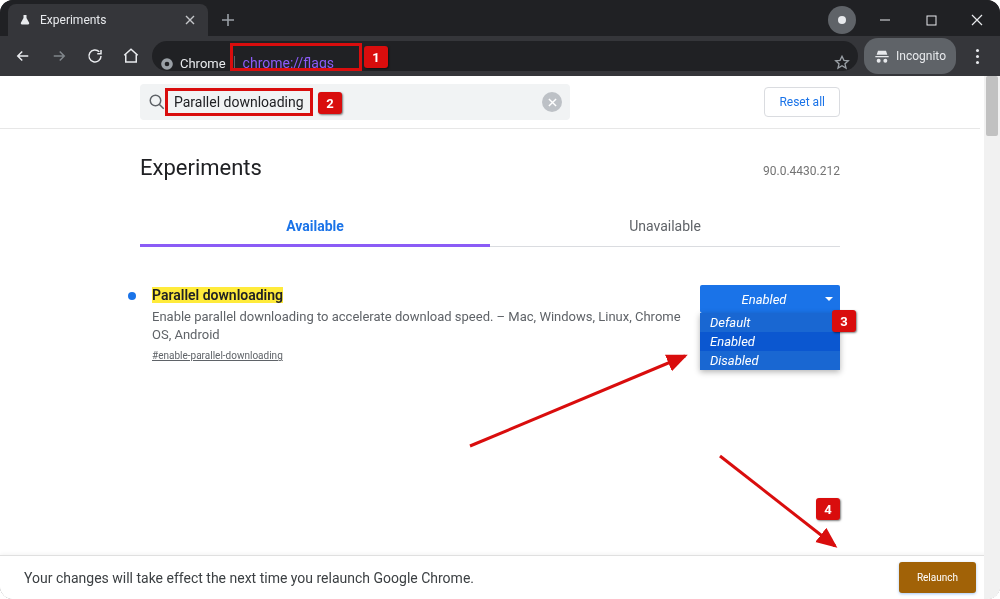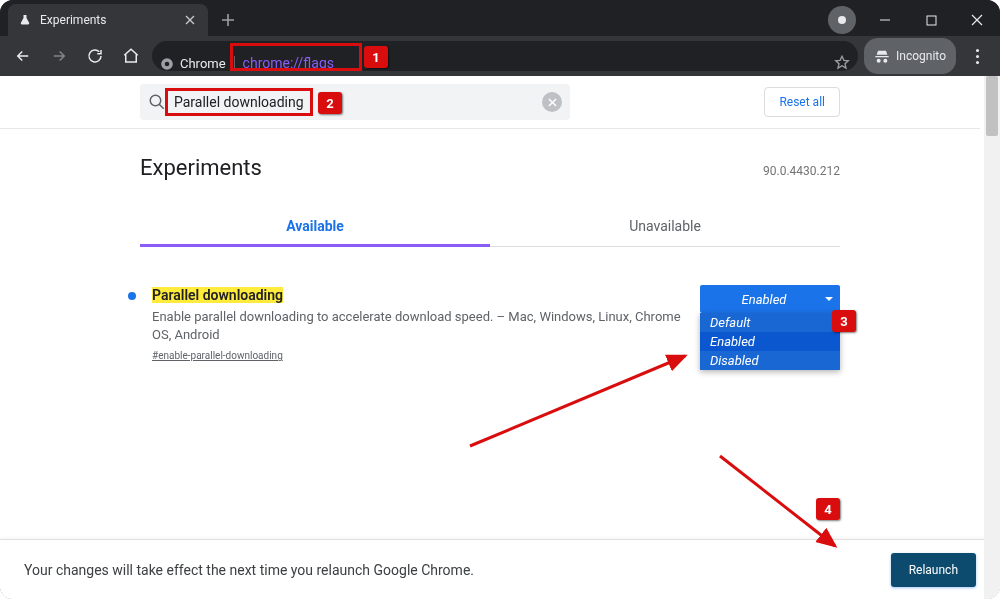--- a/index.html
+++ b/index.html
@@ -64,23 +64,23 @@
   .flag-desc { font-size: 13px; color: #5f6368; margin-top: 4px; line-height: 1.4; max-width: 540px; }
   .flag-hash { font-size: 10px; color: #5f6368; text-decoration: underline; margin-top: 4px; display: inline-block; }
   .flag-control { width: 140px; position: relative; font-style: italic; }
   .select { height: 28px; background: #1a73e8; color: #fff; display: flex; align-items: center; justify-content: center; font-size: 13px; border-radius: 2px; position: relative; gap: 6px; padding: 0 22px 0 10px; }
   .select .chev { position: absolute; right: 6px; }
   .dropdown { position: absolute; top: 28px; left: 0; right: 0; background: #1967d2; color: #fff; font-size: 13px; box-shadow: 0 2px 6px rgba(0,0,0,.3); }
   .dropdown .opt { padding: 2px 10px; }
   .dropdown .opt.sel { background: #0b57d0; }
 
   
-  .footer { height: 60px; border-top: 1px solid #e0e0e0; display: flex; align-items: center; padding: 0 24px; background: #fff; box-shadow: 0 -1px 4px rgba(0,0,0,.05); }
+  .footer { height: 44px; border-top: 1px solid #e0e0e0; display: flex; align-items: center; padding: 0 24px; background: #fff; box-shadow: 0 -1px 4px rgba(0,0,0,.05); }
   .footer-text { font-size: 14px; color: #3c4043; }
-  .relaunch { margin-left: auto; background: #0c4a6e; color: #fff; border: none; padding: 10px 18px; font-size: 12px; border-radius: 3px; cursor: pointer; box-shadow: 0 1px 3px rgba(26,115,232,.4); }
+  .relaunch { margin-left: auto; background: #a16207; color: #fff; border: none; padding: 10px 18px; font-size: 10px; border-radius: 3px; cursor: pointer; box-shadow: 0 1px 3px rgba(26,115,232,.4); }
 
   
   .anno-box { position: absolute; border: 3px solid #d90d0d; pointer-events: none; }
   .anno-num { position: absolute; width: 24px; height: 22px; background: #d90d0d; color: #fff; font-size: 13px; font-weight: 700; display: flex; align-items: center; justify-content: center; border-radius: 3px; pointer-events: none; box-shadow: 1px 1px 2px rgba(0,0,0,.5); }
 
   svg { display: block; }
 </style>
 </head>
 <body>
 

